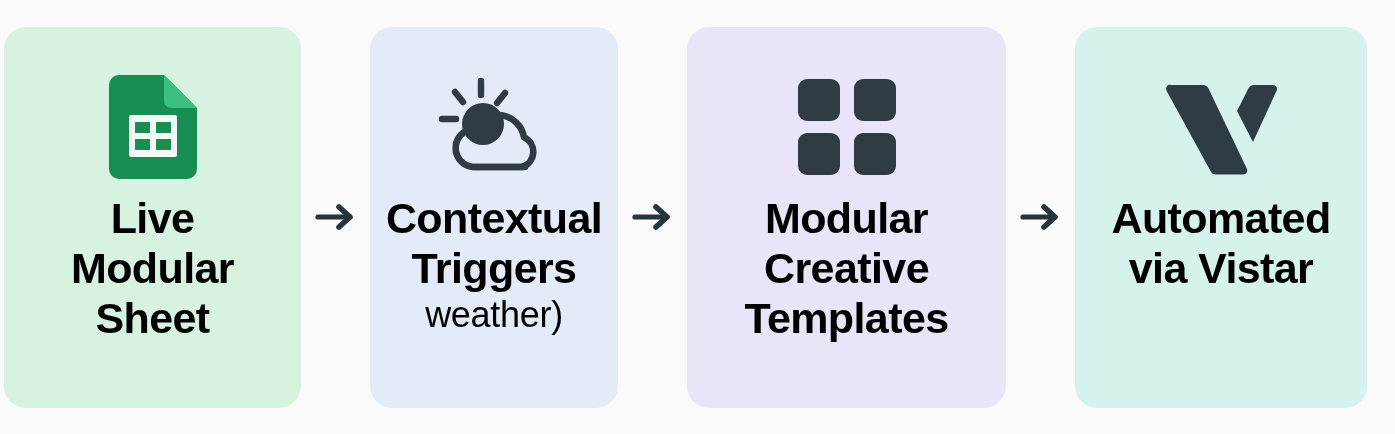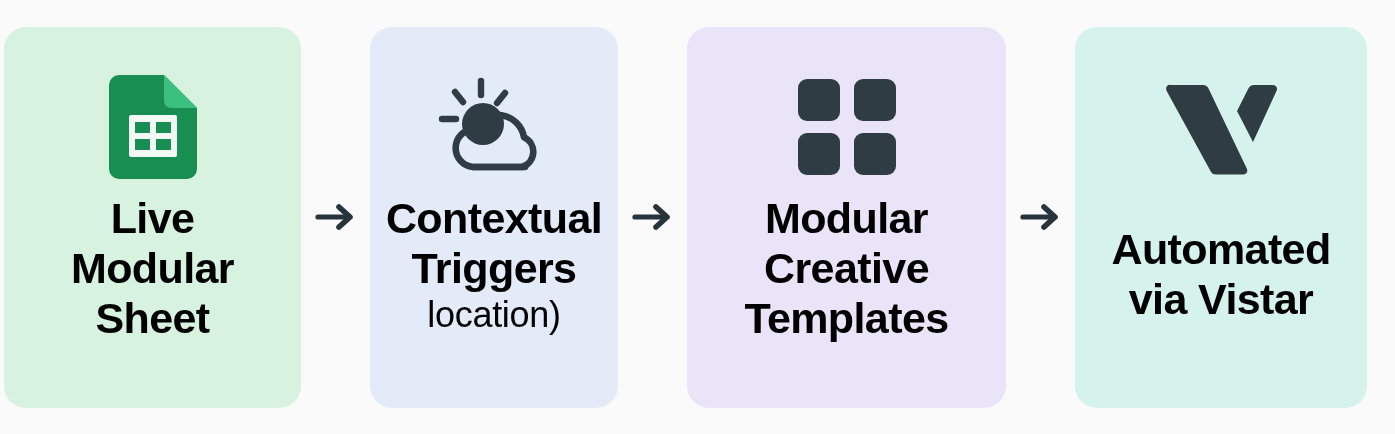--- a/index.html
+++ b/index.html
@@ -22,21 +22,21 @@
     display:flex;
     flex-direction:column;
     align-items:center;
     justify-content:flex-start;
     padding-top:48px;
     flex:0 0 auto;
   }
   .panel-1 { width:297px; background:#D7F2DF; }
   .panel-2 { width:248px; background:#E2EBF7; }
   .panel-3 { width:319px; background:#E9E4F8; }
-  .panel-4 { width:292px; background:#D5F2EC;gap:31px; }
+  .panel-4 { width:292px; background:#D5F2EC; }
 
   .icon-wrap {
     height:104px;
     display:flex;
     align-items:center;
     justify-content:center;
     margin-bottom:14px;
   }
   .labels {
     text-align:center;
@@ -107,21 +107,21 @@
           <line x1="7" y1="44" x2="21" y2="44"></line>
         </g>
         <circle cx="48" cy="49" r="21" fill="#2F3C44"></circle>
         <path d="M38 92 a19 19 0 0 1 0.6 -37.9 a27 27 0 0 1 50.4 8.1 a16 16 0 0 1 -2 29.8 Z" fill="none" stroke="#2F3C44" stroke-width="6.6" stroke-linejoin="round"></path>
         <path d="M38 92 H90" stroke="#2F3C44" stroke-width="6.6" stroke-linecap="round"></path>
       </svg>
     </div>
     <div class="labels">
       <span class="label-main">Contextual</span>
       <span class="label-main">Triggers</span>
-      <span class="label-sub">location)</span>
+      <span class="label-sub">weather)</span>
     </div>
   </div>
 
   <div class="arrow">
     <svg width="44" height="36" viewBox="0 0 44 36" aria-hidden="true">
       <path d="M4 18 H34" stroke="#27343B" stroke-width="5.2" stroke-linecap="round" fill="none"></path>
       <path d="M25 8 L36 18 L25 28" stroke="#27343B" stroke-width="5.6" stroke-linecap="round" stroke-linejoin="round" fill="none"></path>
     </svg>
   </div>
 

